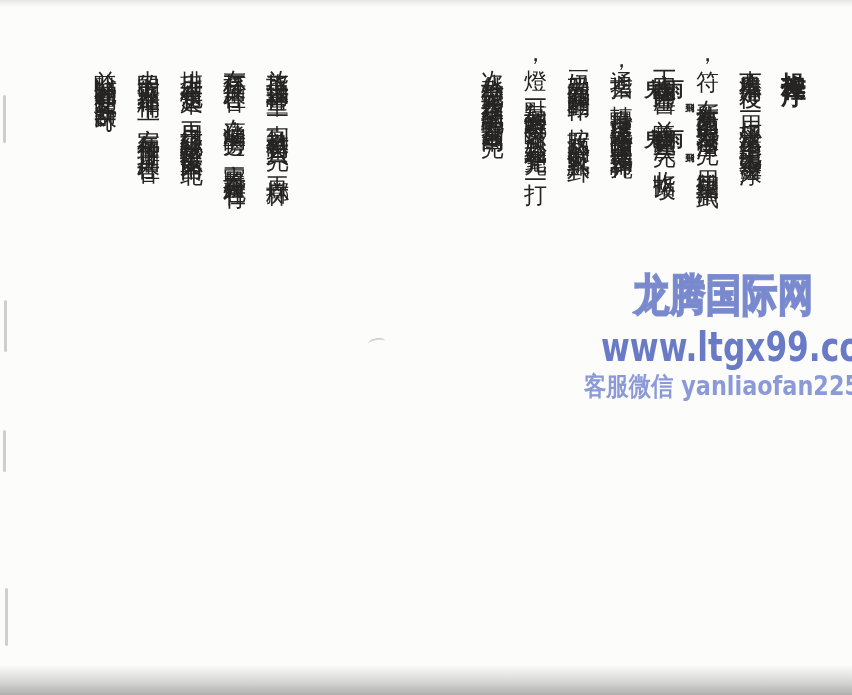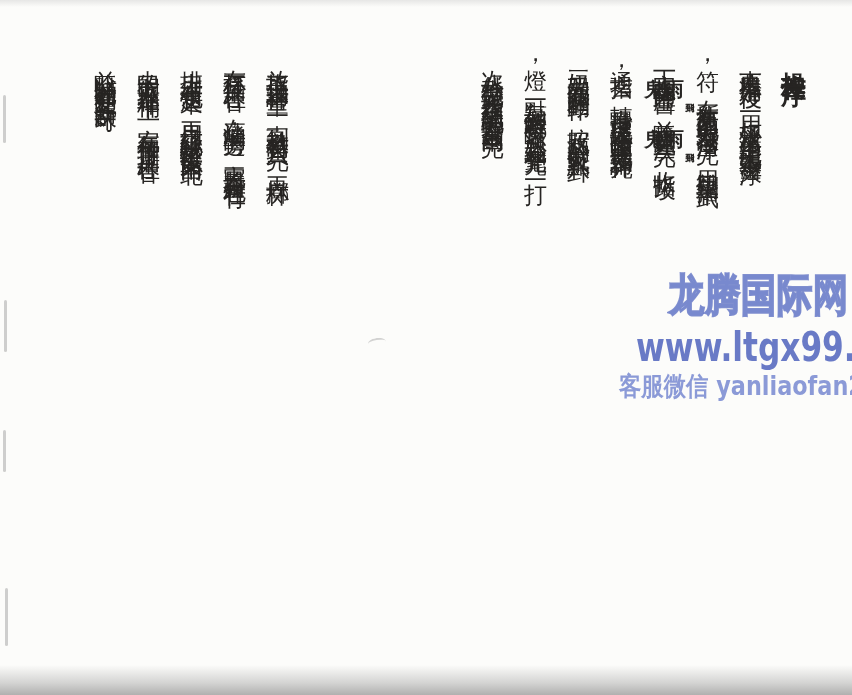--- a/index.html
+++ b/index.html
@@ -54,21 +54,21 @@
     position:absolute;
     right:-11px;top:16px;
     writing-mode:vertical-rl;
     text-orientation:upright;
     font-size:9px;
     letter-spacing:0;
     line-height:10px;
     font-weight:bold;
   }
   
-  .watermark{position:absolute;inset:0;z-index:2;pointer-events:none;margin-left:35px;}
+  .watermark{position:absolute;inset:0;z-index:2;pointer-events:none;}
   .wm-line{position:absolute;font-family:"DejaVu Sans","Liberation Sans",sans-serif;font-weight:bold;white-space:nowrap;transform-origin:left top;}
   .wm-site{
     left:634px;top:266px;
     font-size:44px;letter-spacing:1px;
     color:rgba(140,160,225,0.18);
     -webkit-text-stroke:2px rgba(52,76,180,0.62);
     transform:scaleX(0.80);
   }
   .wm-url{
     left:601px;top:324px;

